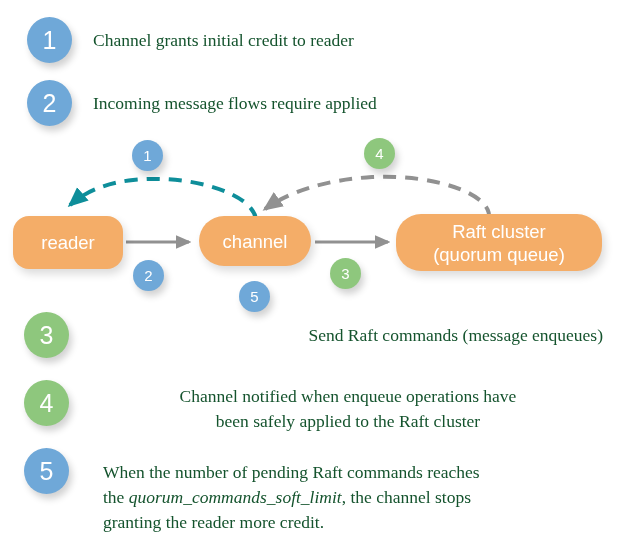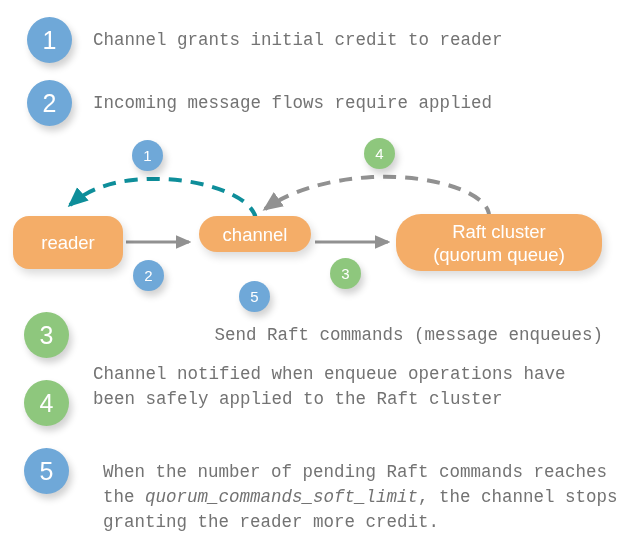--- a/index.html
+++ b/index.html
@@ -41,24 +41,24 @@
   .badge-sm {
     width: 31px;
     height: 31px;
     font-size: 15px;
     font-weight: 400;
   }
 
   
   .legend-text {
     position: absolute;
-    color: #737373;
+    color: #14532d;
     font-size: 17.5px;
     line-height: 25px;
-    font-family: Liberation Mono, monospace;
+    font-family: Liberation Serif, serif;
     white-space: pre-line;
   }
   .legend-text em {
     font-style: italic;
   }
 
   
   .node {
     position: absolute;
     background: #f4ad68;
@@ -120,40 +120,40 @@
     <path d="M 256 219 C 252 193 190 174 133 180 C 105 183 85 192 70 205" fill="none" stroke="#0e8e9a" stroke-width="4" stroke-dasharray="13 9" stroke-linecap="butt" marker-end="url(#ah-teal)"></path>
   </g>
 
   <g>
     <path d="M 489 219 C 493 193 432 174 372 177 C 324 180 289 192 265 209" fill="none" stroke="#919191" stroke-width="4" stroke-dasharray="13 9" stroke-linecap="butt" marker-end="url(#ah-gray-dash)"></path>
   </g>
 </svg>
 
 <div class="node" style="left:13px; top:216px; width:110px; height:53px;">reader</div>
 
-<div class="node" style="left:199px; top:216px; width:112px; height:36px;border-radius:25px;">channel</div>
+<div class="node" style="left:199px; top:216px; width:112px; height:50px;border-radius:25px;">channel</div>
 
 <div class="node" style="left:396px; top:214px; width:206px; height:57px;border-radius:25px;">Raft cluster
 (quorum queue)</div>
 
 <div class="badge blue badge-sm" style="left:132px; top:140px;">1</div>
 
 <div class="badge green badge-sm" style="left:364px; top:138px;">4</div>
 
 <div class="badge blue badge-sm" style="left:133px; top:260px;">2</div>
 
 <div class="badge blue badge-sm" style="left:239px; top:281px;">5</div>
 
 <div class="badge green badge-sm" style="left:330px; top:258px;">3</div>
 
 <div class="badge green badge-lg" style="left:24px; top:312px;">3</div>
 <div class="legend-text" style="left:93px; top:323px; width:510px;text-align:right;">Send Raft commands (message enqueues)</div>
 
 <div class="badge green badge-lg" style="left:24px; top:380px;">4</div>
-<div class="legend-text" style="left:93px; top:362px; width:510px;">Channel notified when enqueue operations have
+<div class="legend-text" style="left:93px; top:384px; width:510px;text-align:center;">Channel notified when enqueue operations have
 been safely applied to the Raft cluster</div>
 
 <div class="badge blue badge-lg" style="left:24px; top:448px;">5</div>
 <div class="legend-text" style="left:103px; top:435px; width:525px;">
   <span>When the number of pending Raft commands reaches
 the </span><em>quorum_commands_soft_limit</em><span>, the channel stops
 granting the reader more credit.</span>
 </div>
 
 </body></html>

